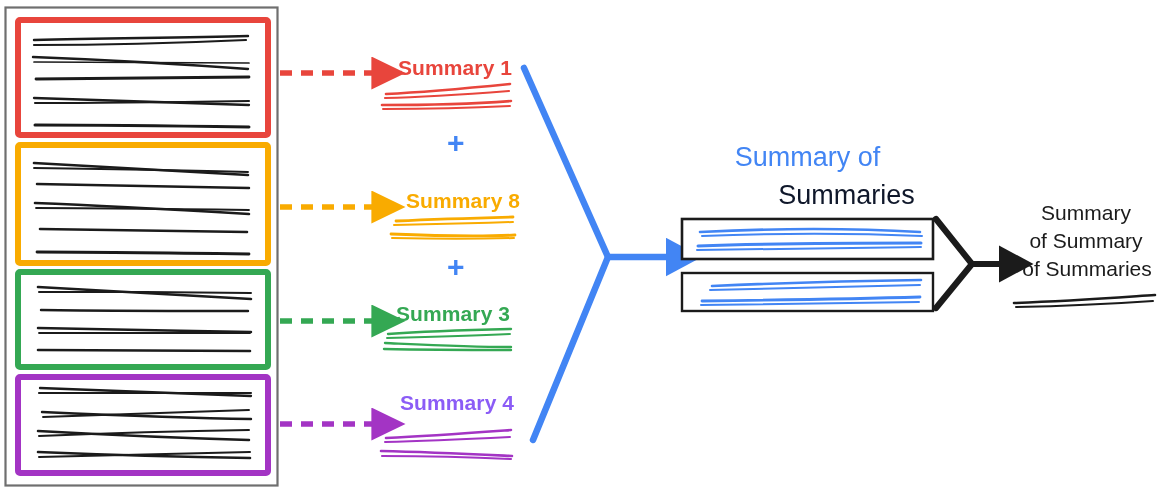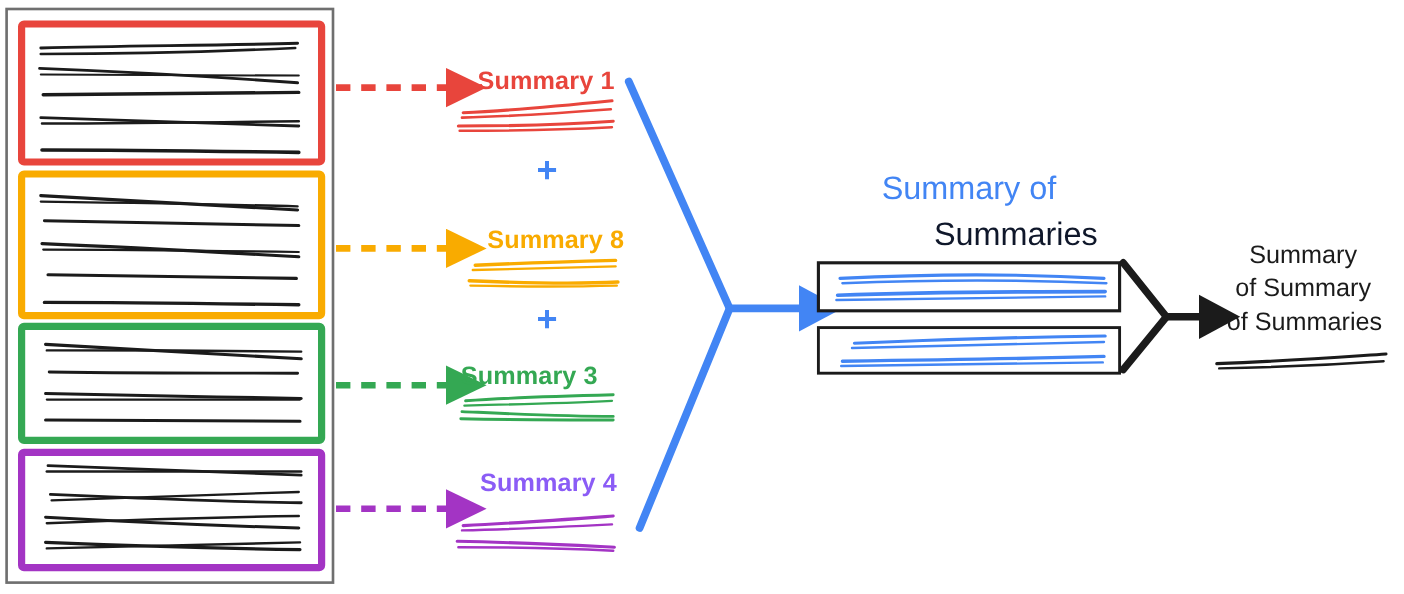--- a/index.html
+++ b/index.html
@@ -208,21 +208,21 @@
     <g stroke="#1b1b1b" fill="none" stroke-linecap="round">
       <path d="M1014,303 C1070,301 1110,298 1155,295" stroke-width="2.6"></path>
       <path d="M1016,307 C1070,306 1110,304 1153,301" stroke-width="2.0"></path>
     </g>
   </svg>
 
   <div class="lbl summary-label" style="left:398px; top:56px; color:#e8453c;">Summary 1</div>
 
   <div class="lbl summary-label" style="left:406px; top:189px; color:#f9ab00;">Summary 8</div>
 
-  <div class="lbl summary-label" style="left:384px; top:302px; color:#34a853;">Summary 3</div>
+  <div class="lbl summary-label" style="left:396px; top:302px; color:#34a853;">Summary 3</div>
 
   <div class="lbl summary-label" style="left:400px; top:391px; color:#8b5cf6;">Summary 4</div>
 
   <div class="plus" style="left:447px; top:128px; color:#4285f4;">+</div>
 
   <div class="plus" style="left:447px; top:252px; color:#4285f4;">+</div>
 
   <div class="lbl sos-title" style="left:682px; top:140px; width:251px; color:#4285f4;">Summary of</div>
 
   <div class="lbl sos-title" style="left:721px; top:178px; width:251px; color:#0f172a;">Summaries</div>

